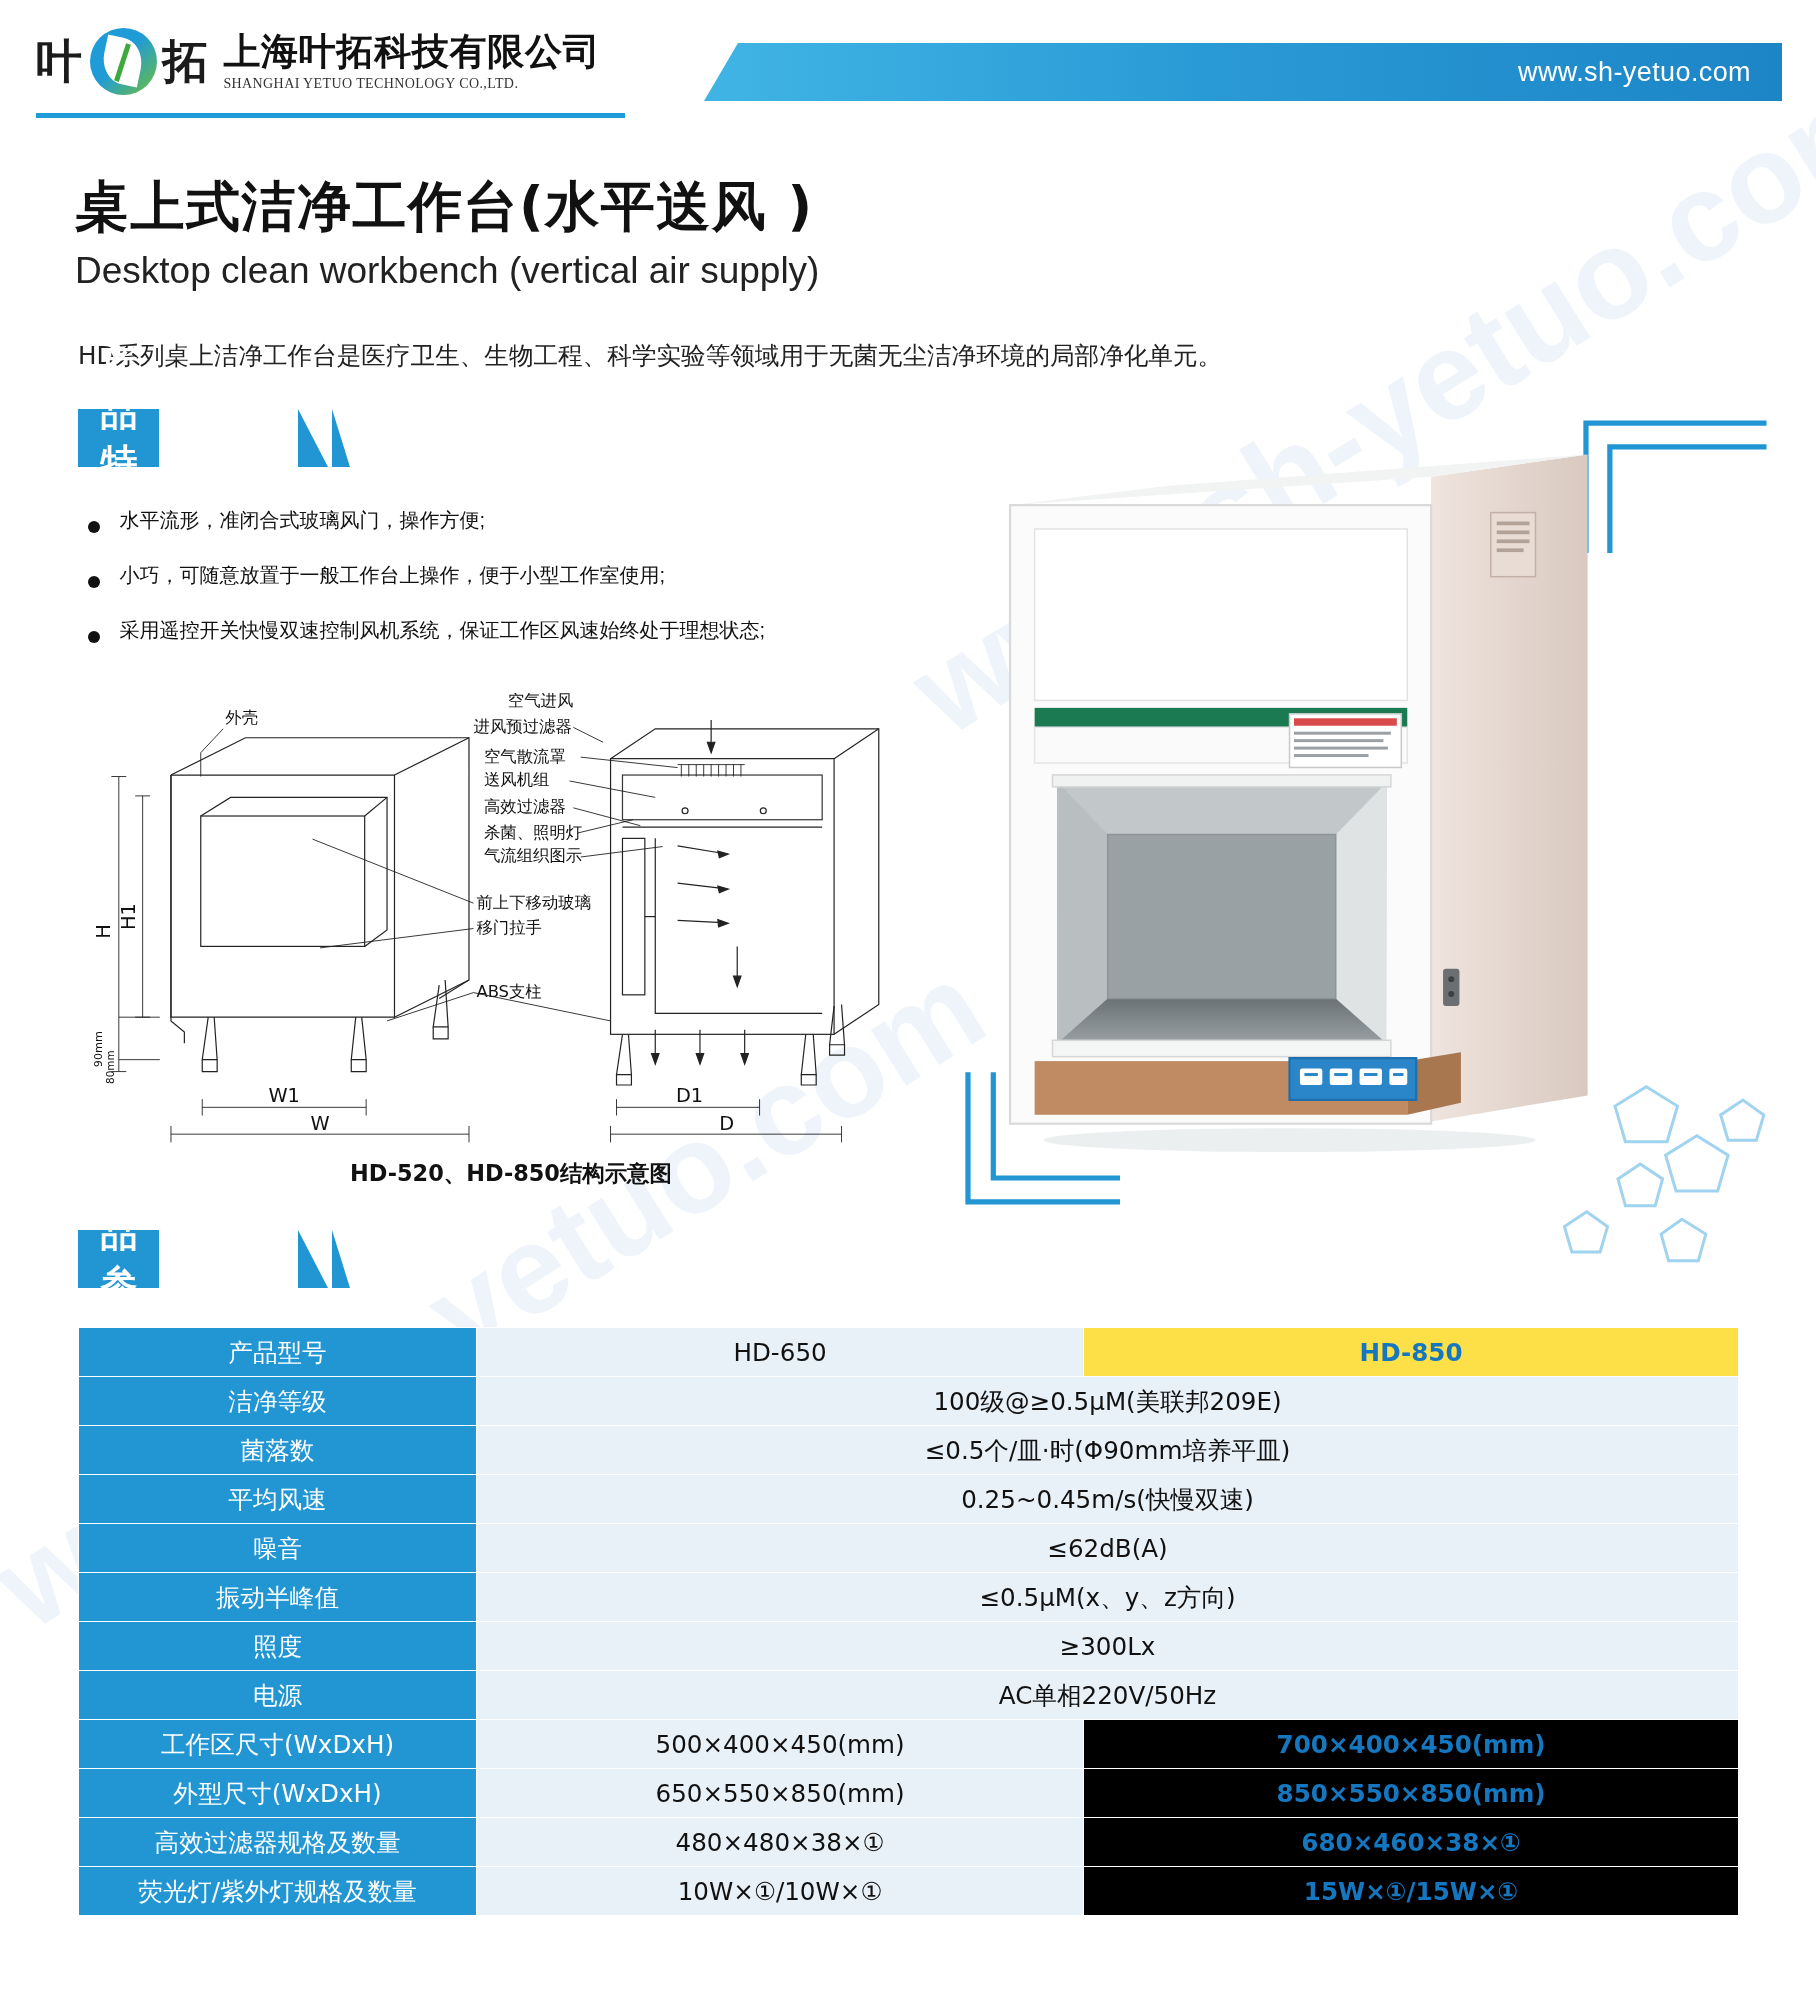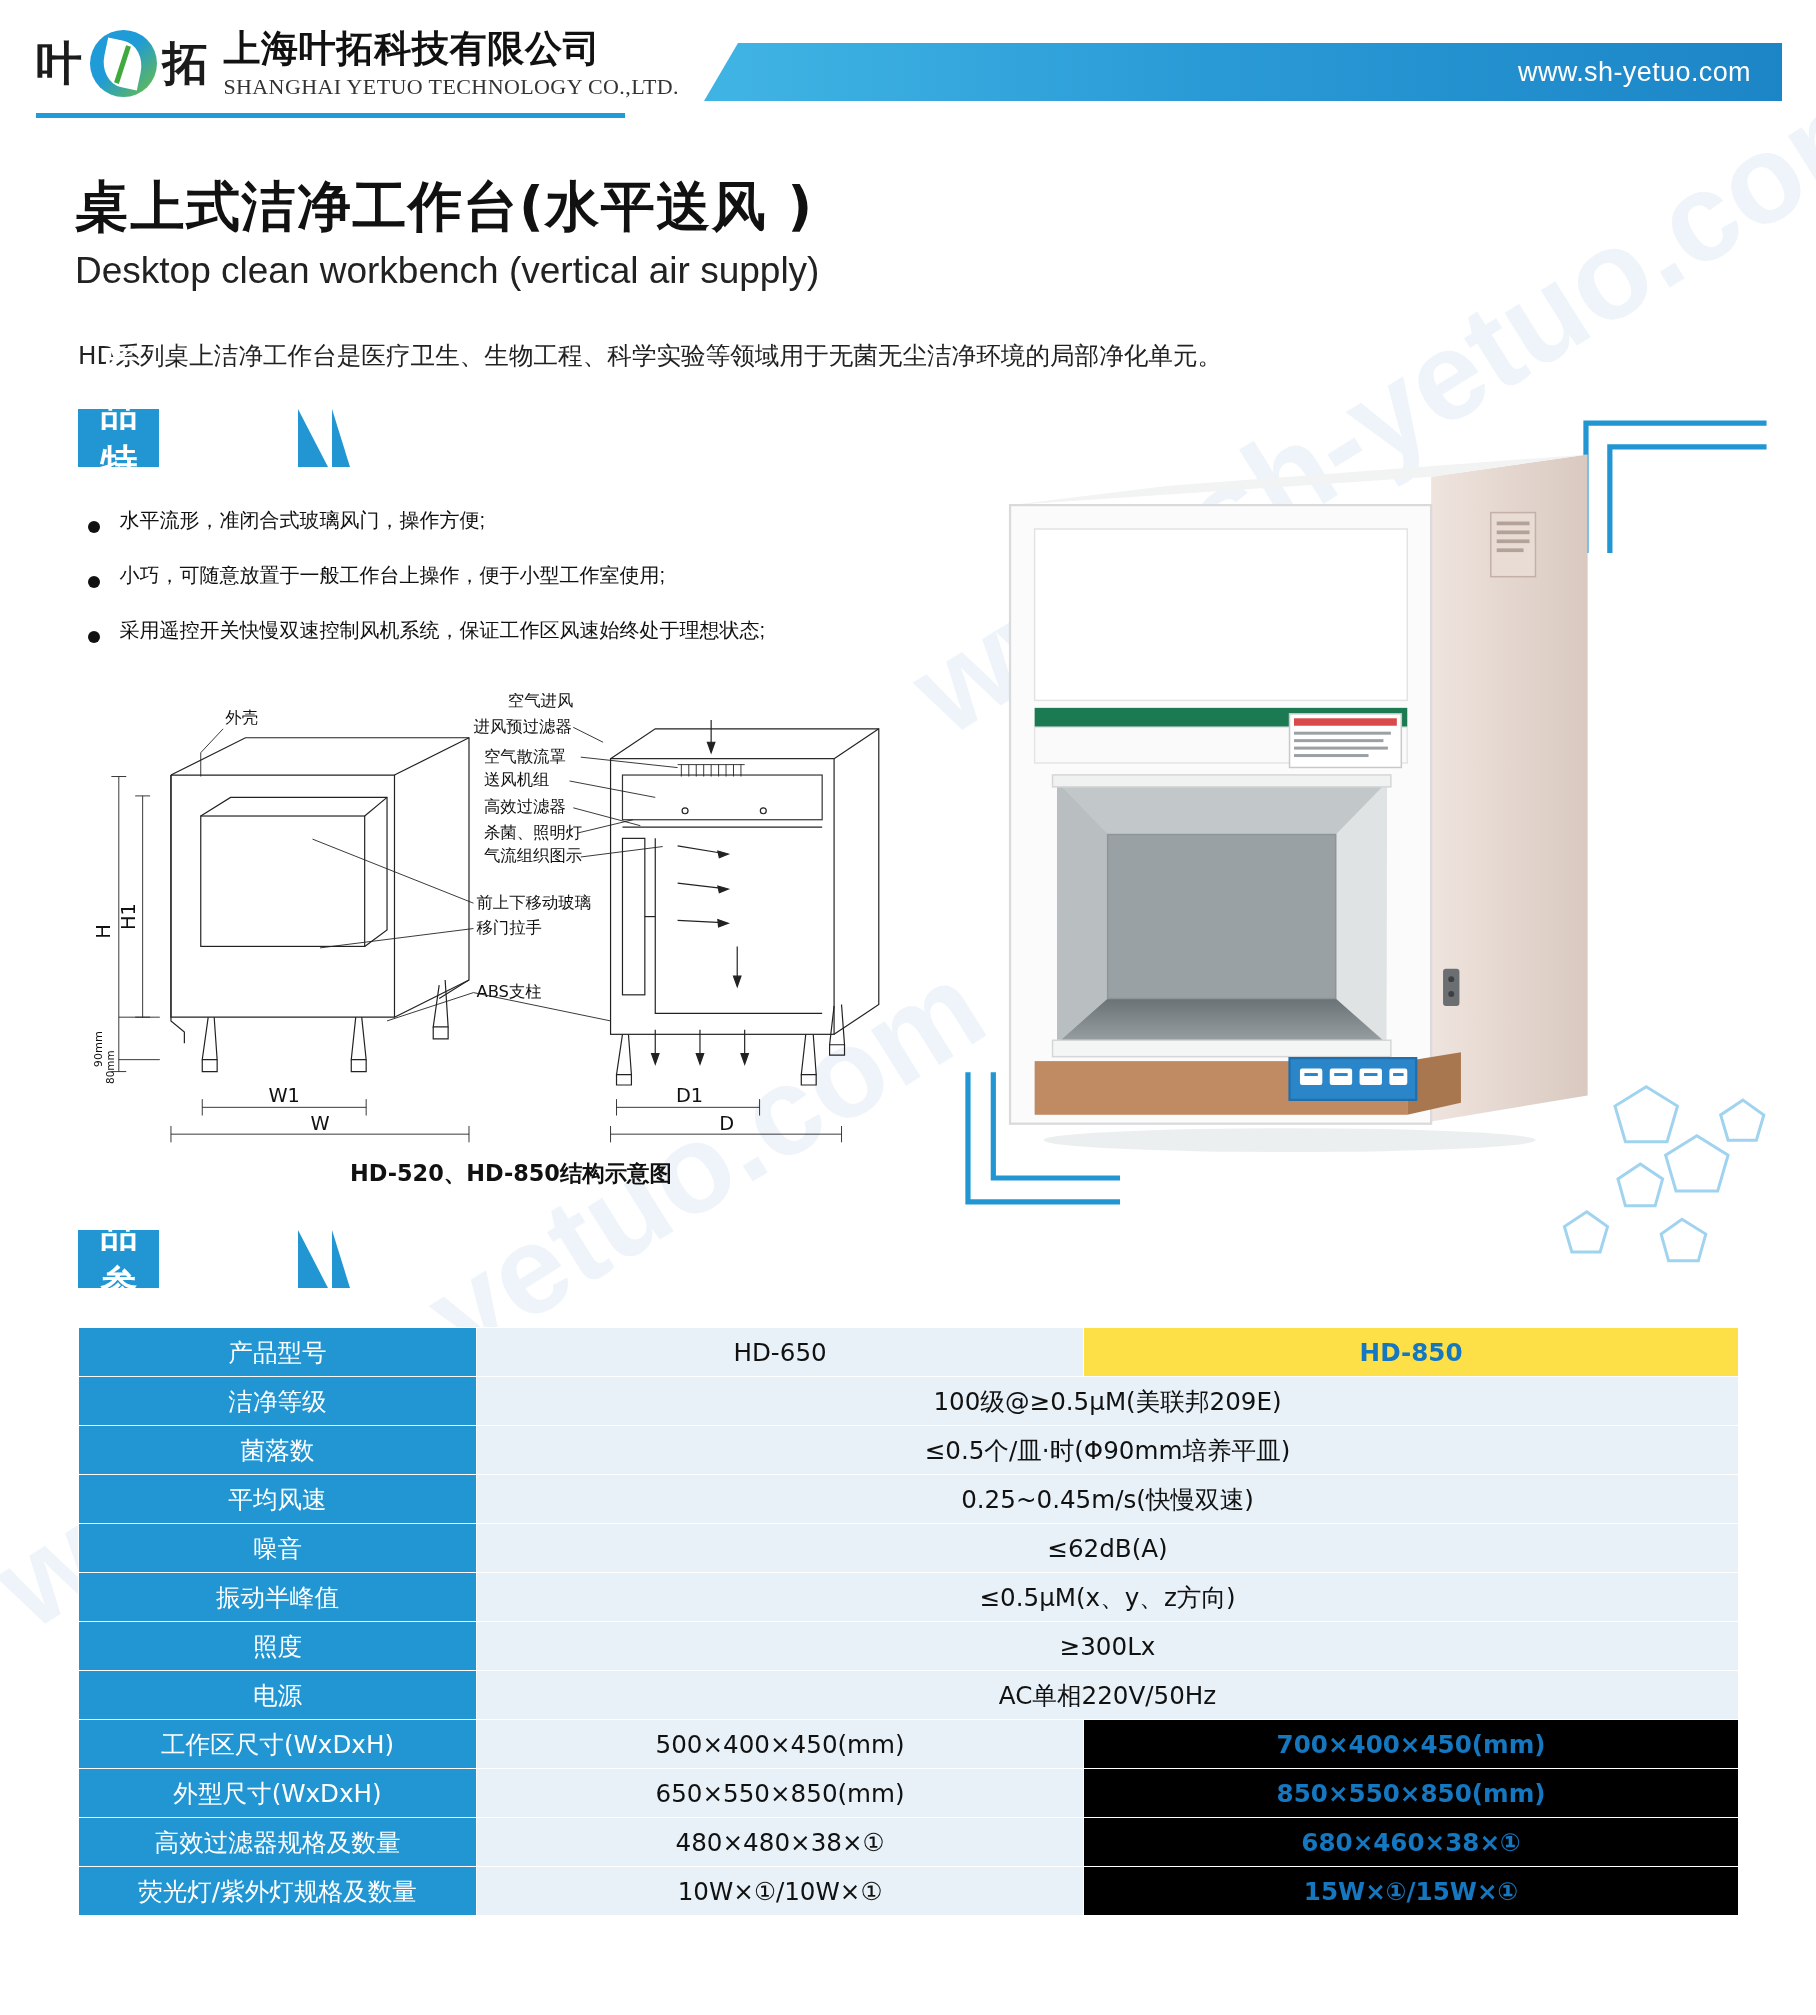--- a/index.html
+++ b/index.html
@@ -52,21 +52,21 @@
   .logo-mark:before{
     content:"";position:absolute;left:30px;top:15px;width:4.5px;height:39px;
     background:#3fa93f;transform:rotate(18deg);z-index:2;
   }
   .logo-text{margin-left:13.4px;}
   .logo-text .cn{
     font-size:37px;color:#111;font-weight:bold;letter-spacing:0.7px;
     font-family:"DejaVu Sans", sans-serif;line-height:1.15;
   }
   .logo-text .en{
-    font-size:22px;color:#333;letter-spacing:0.4px;margin-top:3px;
+    font-size:14px;color:#333;letter-spacing:0.4px;margin-top:3px;
     font-family:"Liberation Serif", serif;
   }
   .logo-underline{
     position:absolute;left:36px;top:113px;width:589px;height:5.2px;background:#1f9bd8;
   }
   .url-bar{
     position:absolute;left:738px;top:43px;width:1044px;height:58px;
     background:linear-gradient(90deg,#3fb3e3 0%,#2a9ad6 45%,#1c85c6 100%);
     display:flex;align-items:center;justify-content:flex-end;
   }

